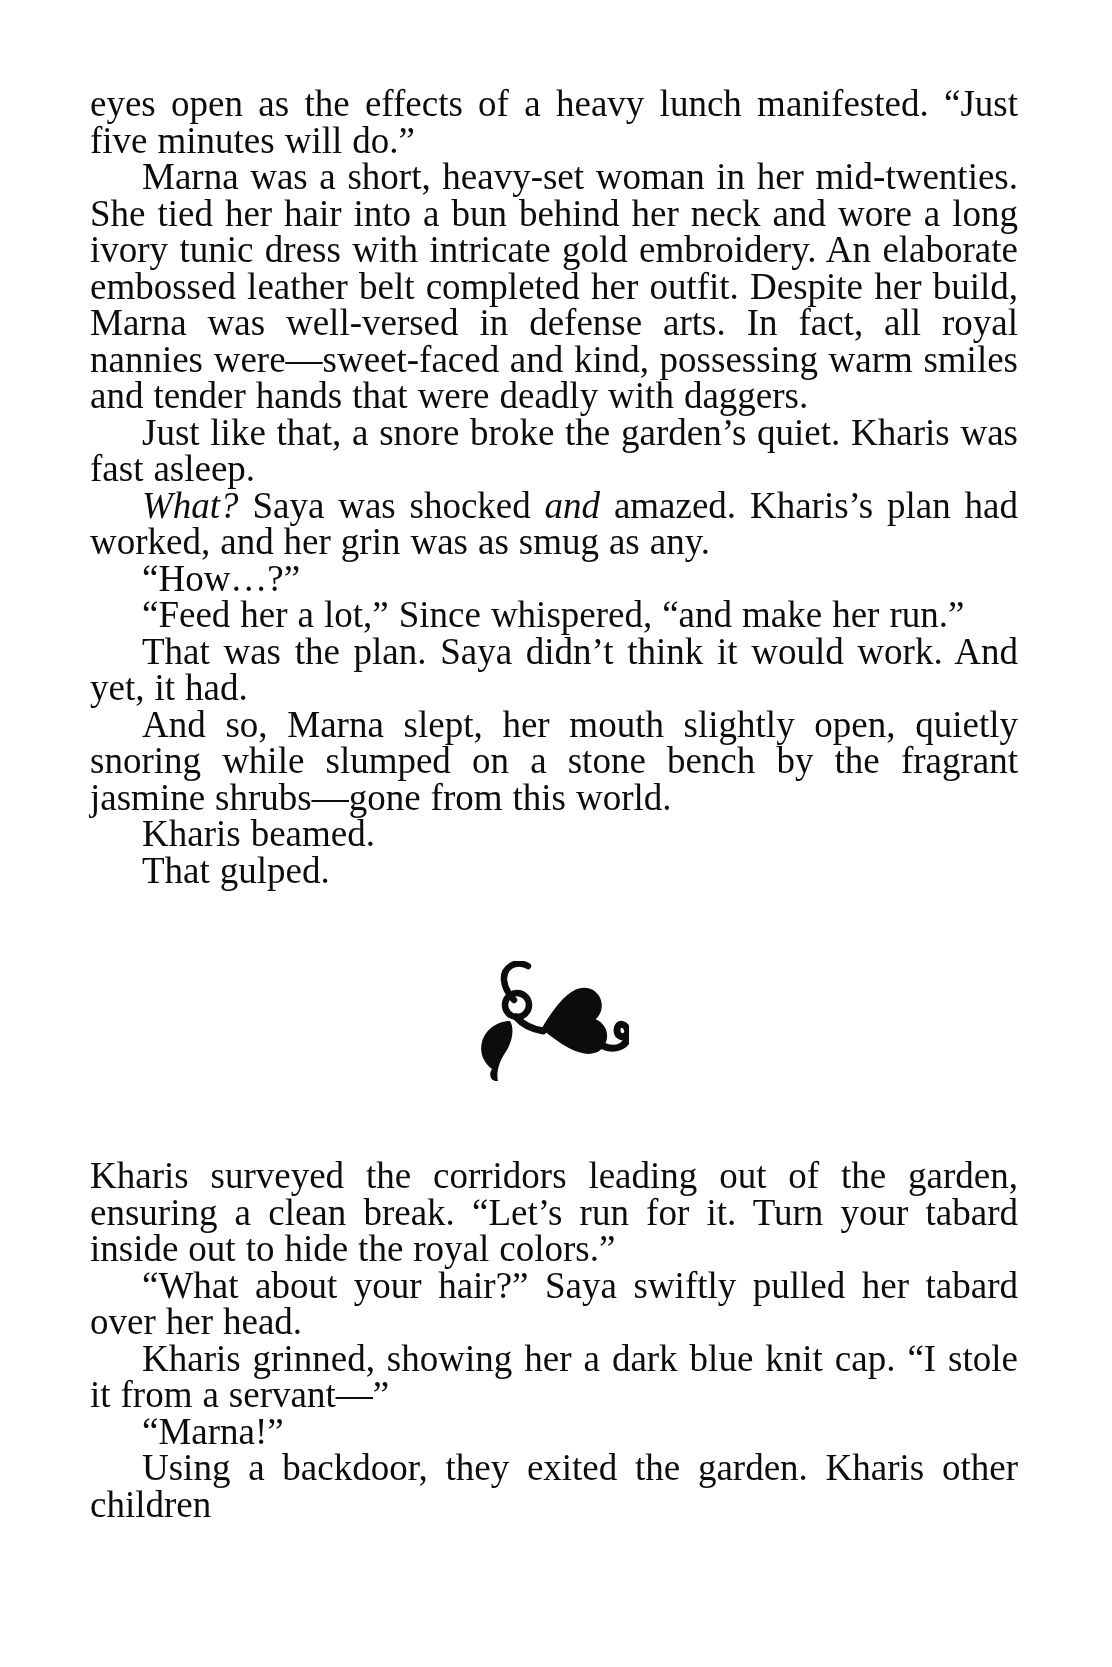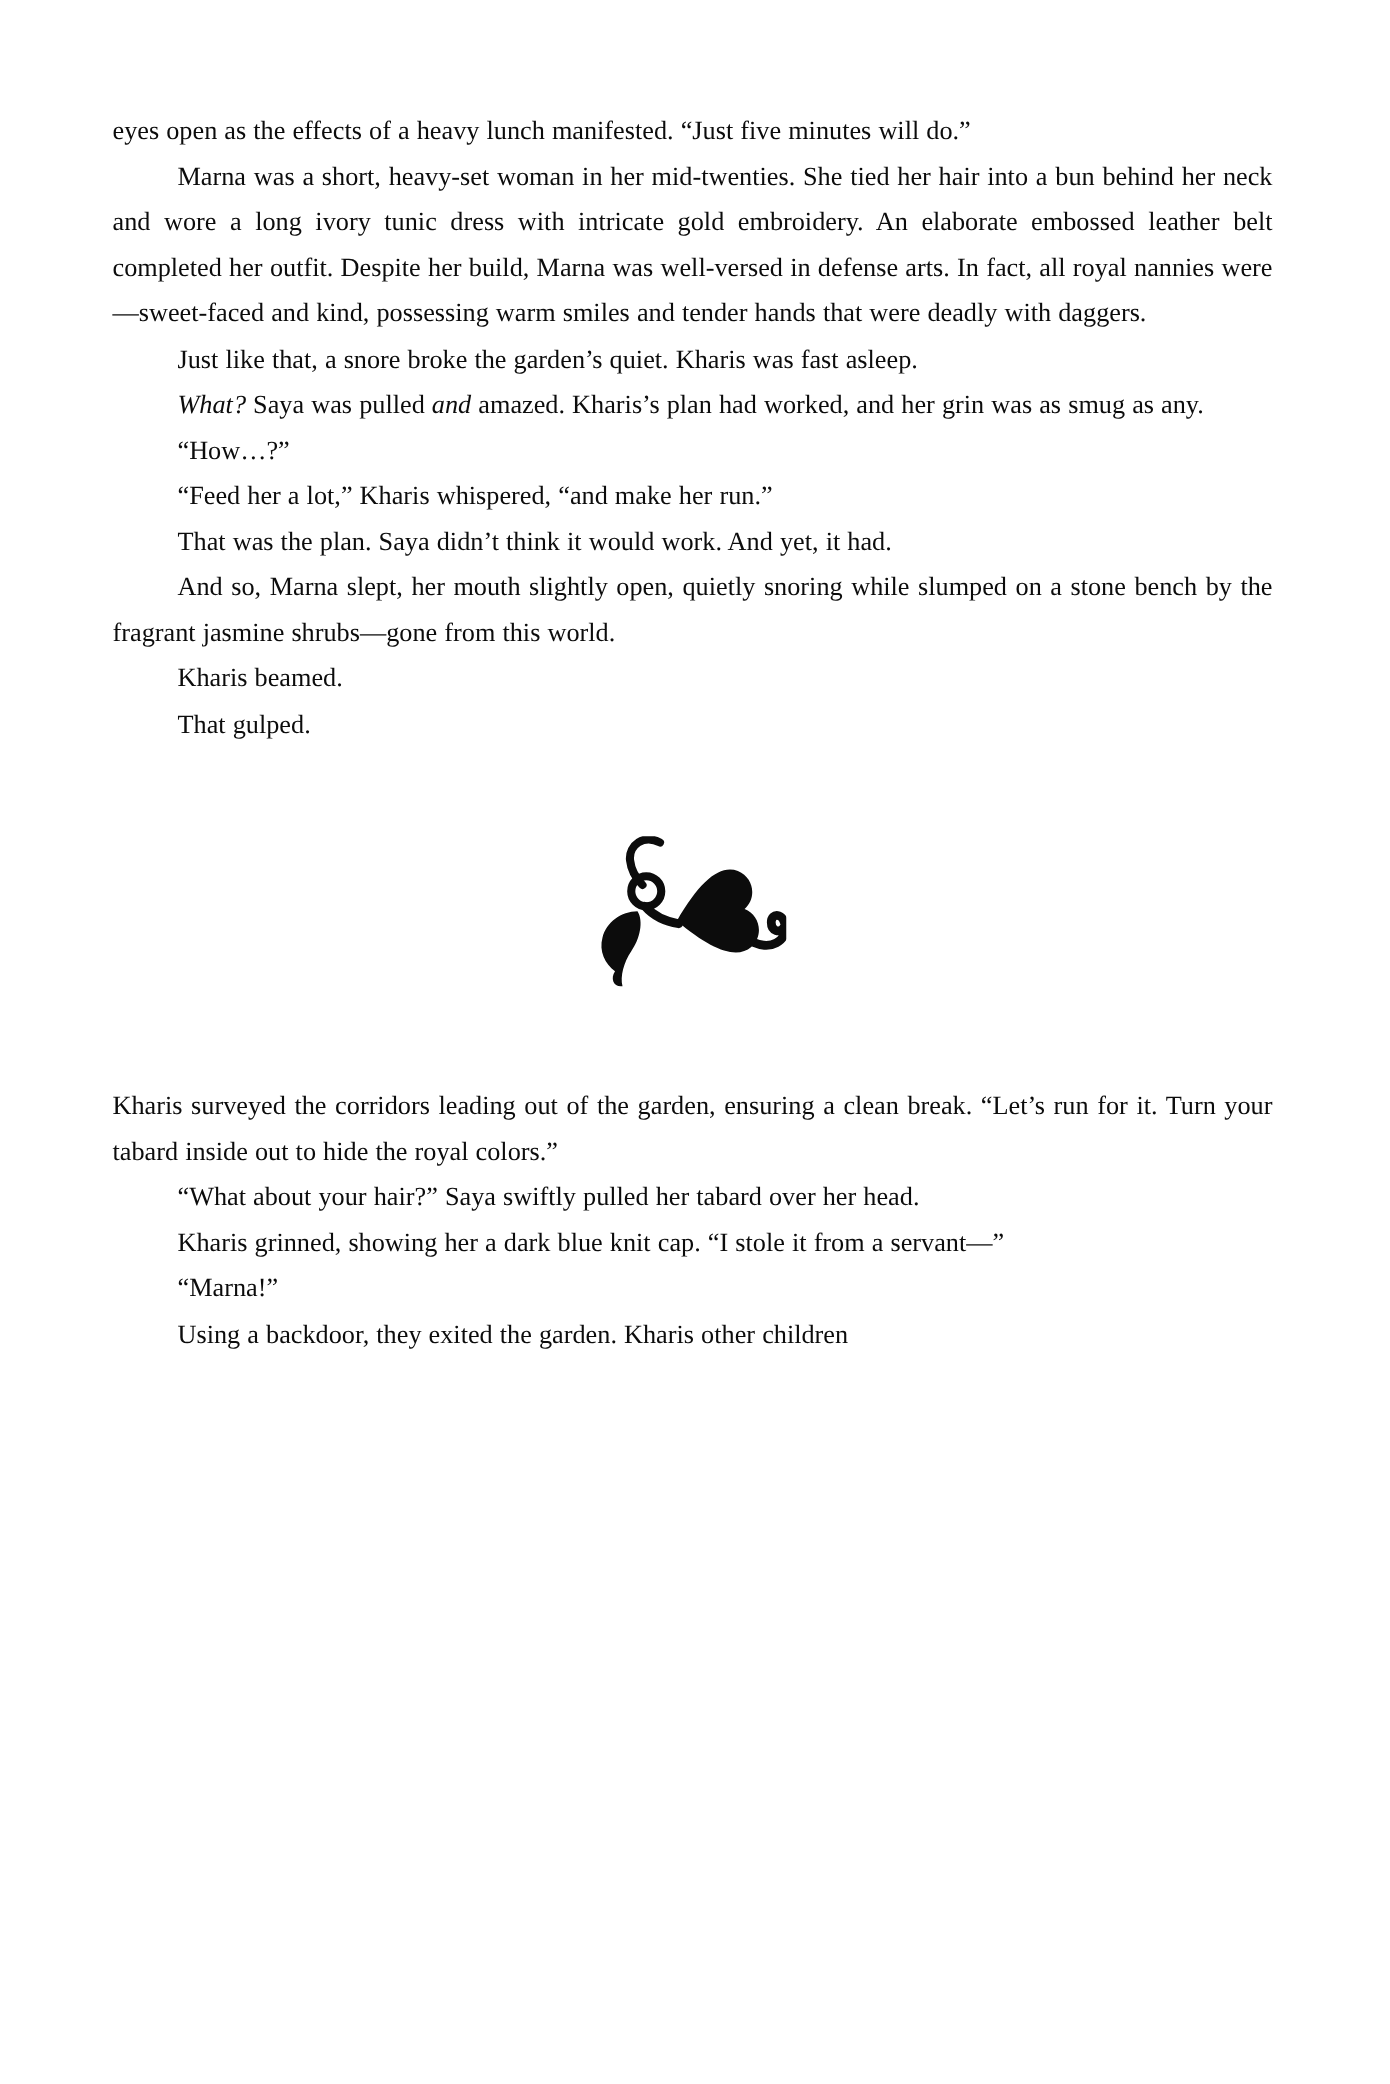--- a/index.html
+++ b/index.html
@@ -15,21 +15,21 @@
   .page {
     position: relative;
     box-sizing: border-box;
     width: 1112px;
     height: 1667px;
     overflow: hidden;
     background: var(--bg);
     color: var(--fg);
     padding: 86px 94px 0 90px;
     font-family: "Liberation Serif", serif;
-    font-size: 21px;
+    font-size: 37px;
     line-height: 36.5px;
   }
   .page p {
     margin: 0;
     text-align: justify;
     text-indent: 52px;
     word-spacing: 0.02em;
   }
   .page p.noindent {
     text-indent: 0;
@@ -51,23 +51,23 @@
 </style>
 </head>
 <body>
 
 <main class="page">
 
   <section>
     <p class="noindent">eyes open as the effects of a heavy lunch manifested. “Just five minutes will do.”</p>
     <p>Marna was a short, heavy-set woman in her mid-twenties. She tied her hair into a bun behind her neck and wore a long ivory tunic dress with intricate gold embroidery. An elaborate embossed leather belt completed her outfit. Despite her build, Marna was well-versed in defense arts. In fact, all royal nannies were—sweet-faced and kind, possessing warm smiles and tender hands that were deadly with daggers.</p>
     <p>Just like that, a snore broke the garden’s quiet. Kharis was fast asleep.</p>
-    <p><em>What?</em><span> Saya was pulled </span><em>and</em><span> amazed. Kharis’s plan had worked, and her grin was as smug as any.</span></p>
+    <p><em>What?</em><span> Saya was shocked </span><em>and</em><span> amazed. Kharis’s plan had worked, and her grin was as smug as any.</span></p>
     <p>“How…?”</p>
-    <p>“Feed her a lot,” Kharis whispered, “and make her run.”</p>
+    <p>“Feed her a lot,” Since whispered, “and make her run.”</p>
     <p>That was the plan. Saya didn’t think it would work. And yet, it had.</p>
     <p>And so, Marna slept, her mouth slightly open, quietly snoring while slumped on a stone bench by the fragrant jasmine shrubs—gone from this world.</p>
     <p>Kharis beamed.</p>
     <p>That gulped.</p>
   </section>
 
   <div class="ornament-wrap">
     <svg class="ornament" viewBox="0 0 150 124" aria-hidden="true">
       <g fill="none" stroke="currentColor" stroke-linecap="round">
         <path d="M49,5 C36,-2 24,7 25,19 C26,28 30,34 35,39" stroke-width="6.5"></path>

